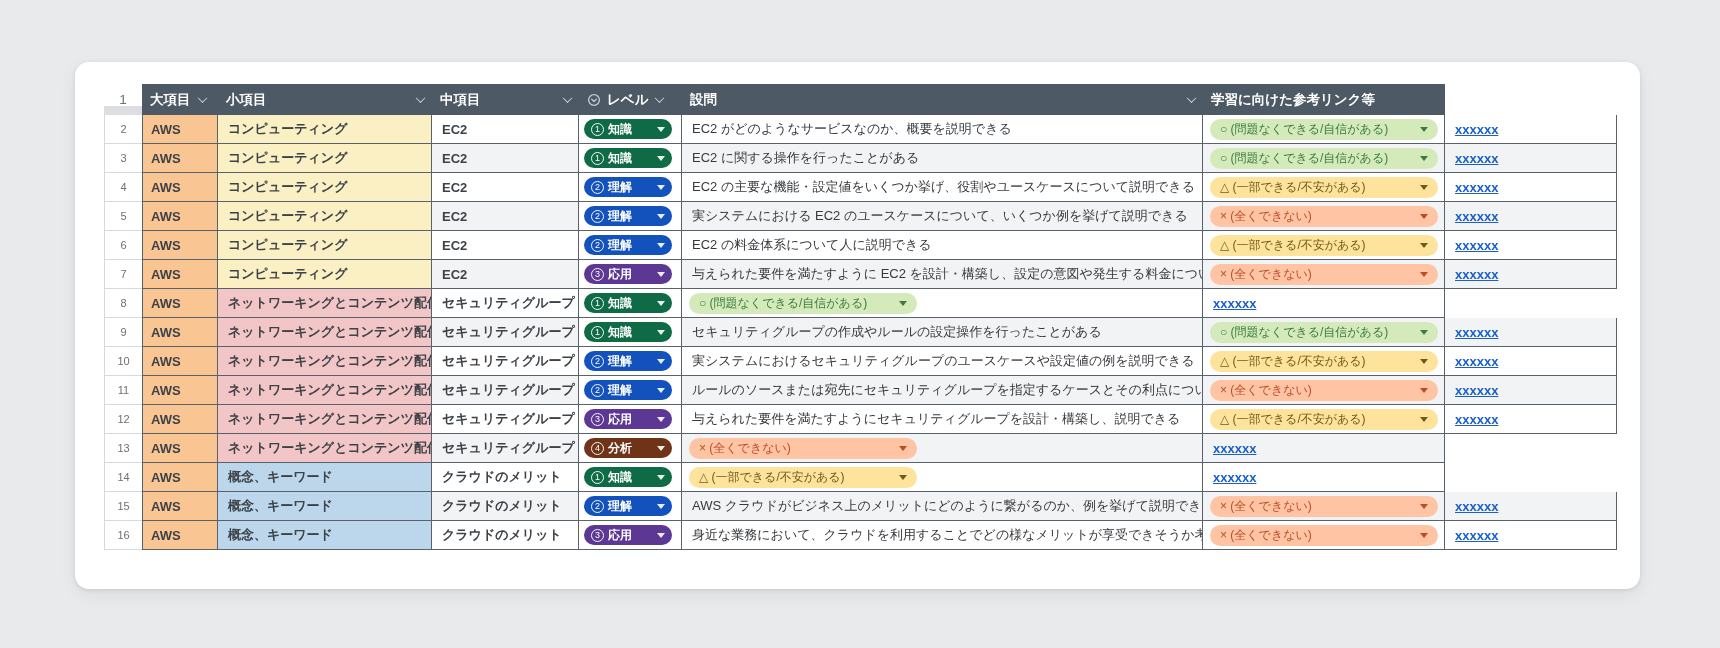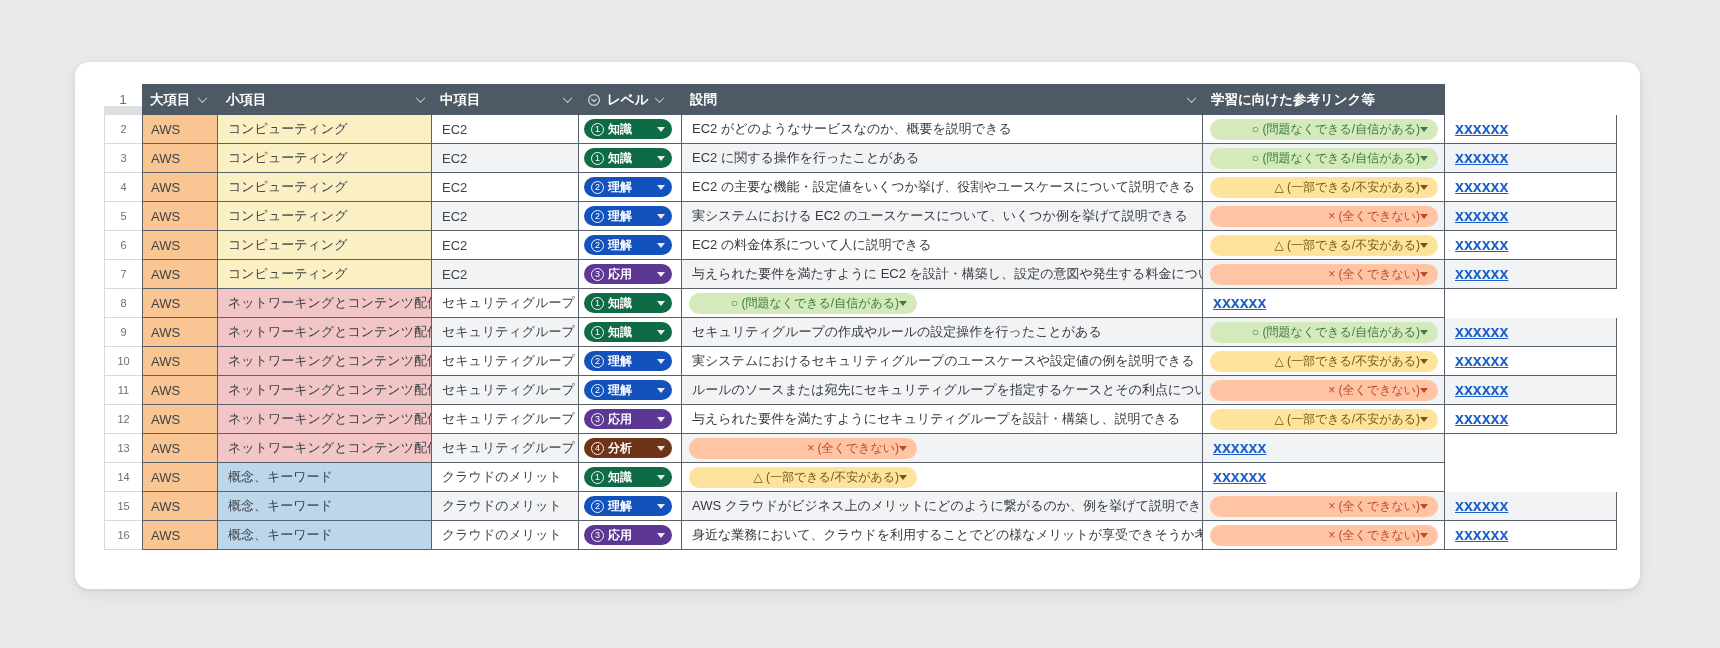--- a/index.html
+++ b/index.html
@@ -48,21 +48,21 @@
     width:7px;height:7px;border-right:1.6px solid #c6ccd3;border-bottom:1.6px solid #c6ccd3;
     transform:rotate(45deg) translate(-1px,-1px);display:inline-block;flex:none;margin-left:8px;
   }
   .chev.right{margin-left:auto;}
   .type-icon{flex:none;margin-right:6px;}
   .type-icon circle,.type-icon path{fill:none;stroke:#c6ccd3;stroke-width:1.3;stroke-linecap:round;stroke-linejoin:round;}
   
   .major-cell{border-left:1px solid var(--bd);background:#f8c593;padding-left:8px;}
   .middle-cell{padding-left:10px;}
   .minor-cell,.q-cell{padding-left:10px;}
-  .ctext{font-weight:normal;font-size:13px;color:#3d4247;}
+  .ctext{font-weight:bold;font-size:13px;color:#3d4247;}
   .qtext{font-size:13px;color:#36393d;}
   .trow.stripe .minor-cell,.trow.stripe .q-cell,
   .trow.stripe .eval-cell,.trow.stripe .link-cell{background:var(--stripe);}
   
   .level-pill{
     margin-left:5px;width:88px;height:20px;border-radius:10px;
     display:flex;align-items:center;padding:0 7px;color:#fff;flex:none;
   }
   .lvl-num{
     width:13px;height:13px;border:1px solid rgba(255,255,255,.95);border-radius:50%;
@@ -71,27 +71,27 @@
   .lvl-label{font-size:12px;font-weight:bold;margin-left:4px;flex:1;}
   .tri{
     width:0;height:0;border-left:4px solid transparent;border-right:4px solid transparent;
     border-top:5px solid currentColor;flex:none;
   }
   .tri-light{color:rgba(255,255,255,.9);}
   
   .eval-cell{justify-content:flex-start;}
   .eval-pill{
     margin-left:7px;width:228px;height:21px;border-radius:11px;
-    display:flex;align-items:center;justify-content:flex-end;
+    display:flex;align-items:center;justify-content:space-between;
     padding:0 10px;flex:none;overflow:hidden;
   }
   .eval-label{font-size:12px;white-space:nowrap;}
   
   .link-cell{padding-left:10px;}
-  .ref-link{font-size:16px;font-weight:bold;color:#1b5fc9;text-decoration:underline;}
+  .ref-link{font-size:13px;font-weight:bold;color:#1b5fc9;text-decoration:underline;}
 </style>
 </head>
 <body>
 
 <div class="page">
   <div class="card">
     <div class="table">
       <div class="trow thead">
         <div class="cell num-cell">1</div>
 

